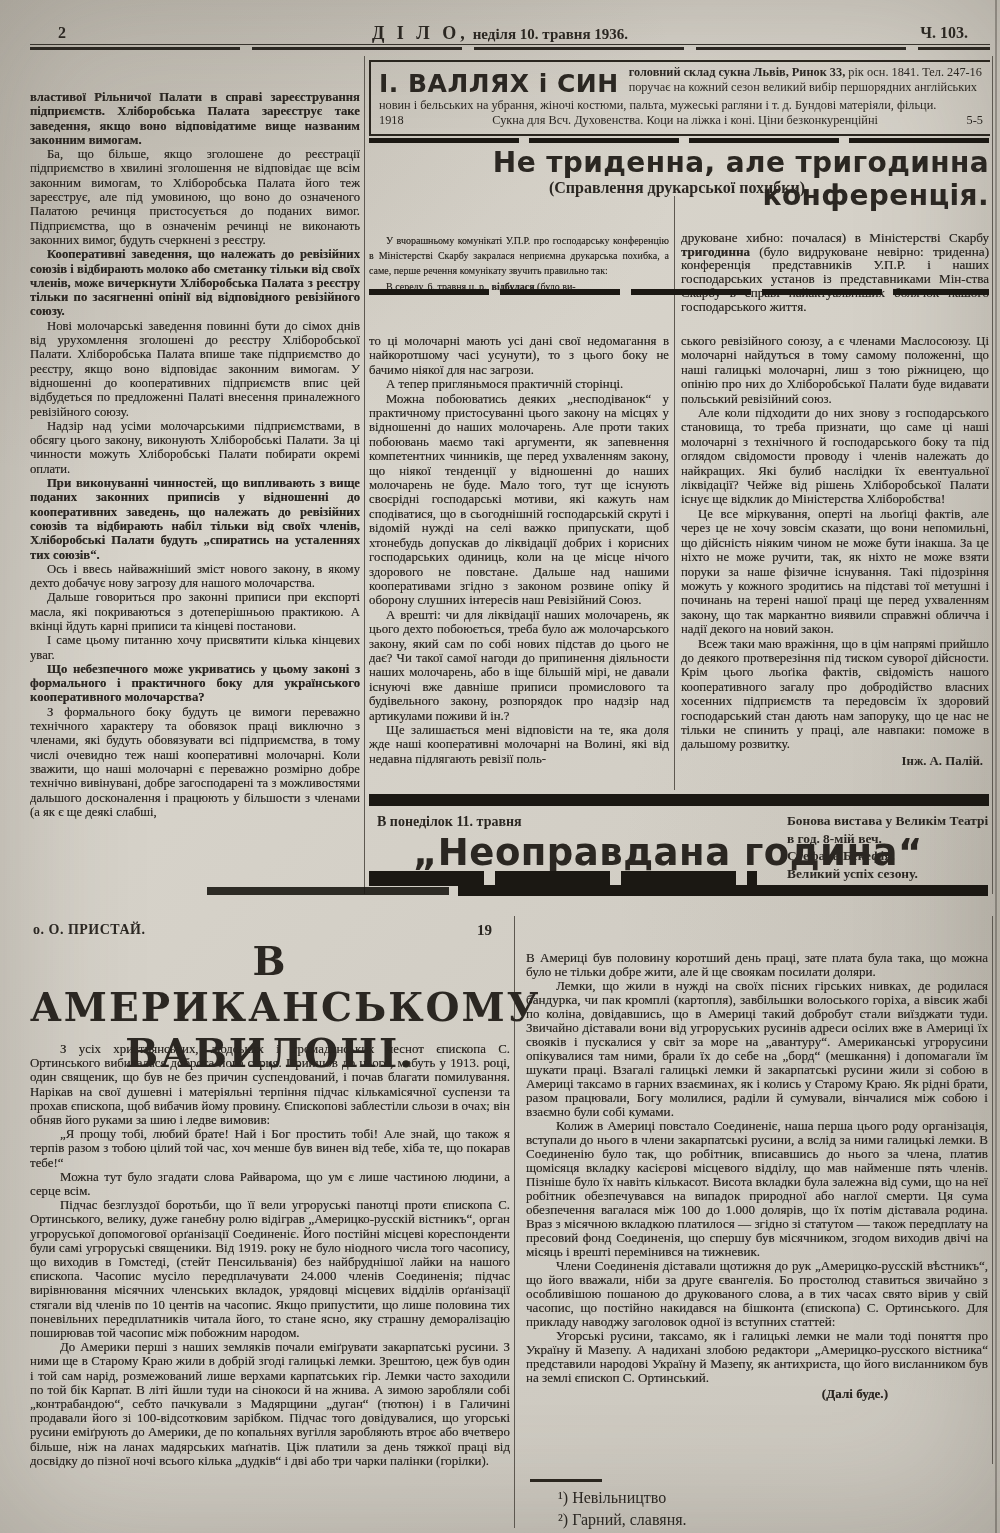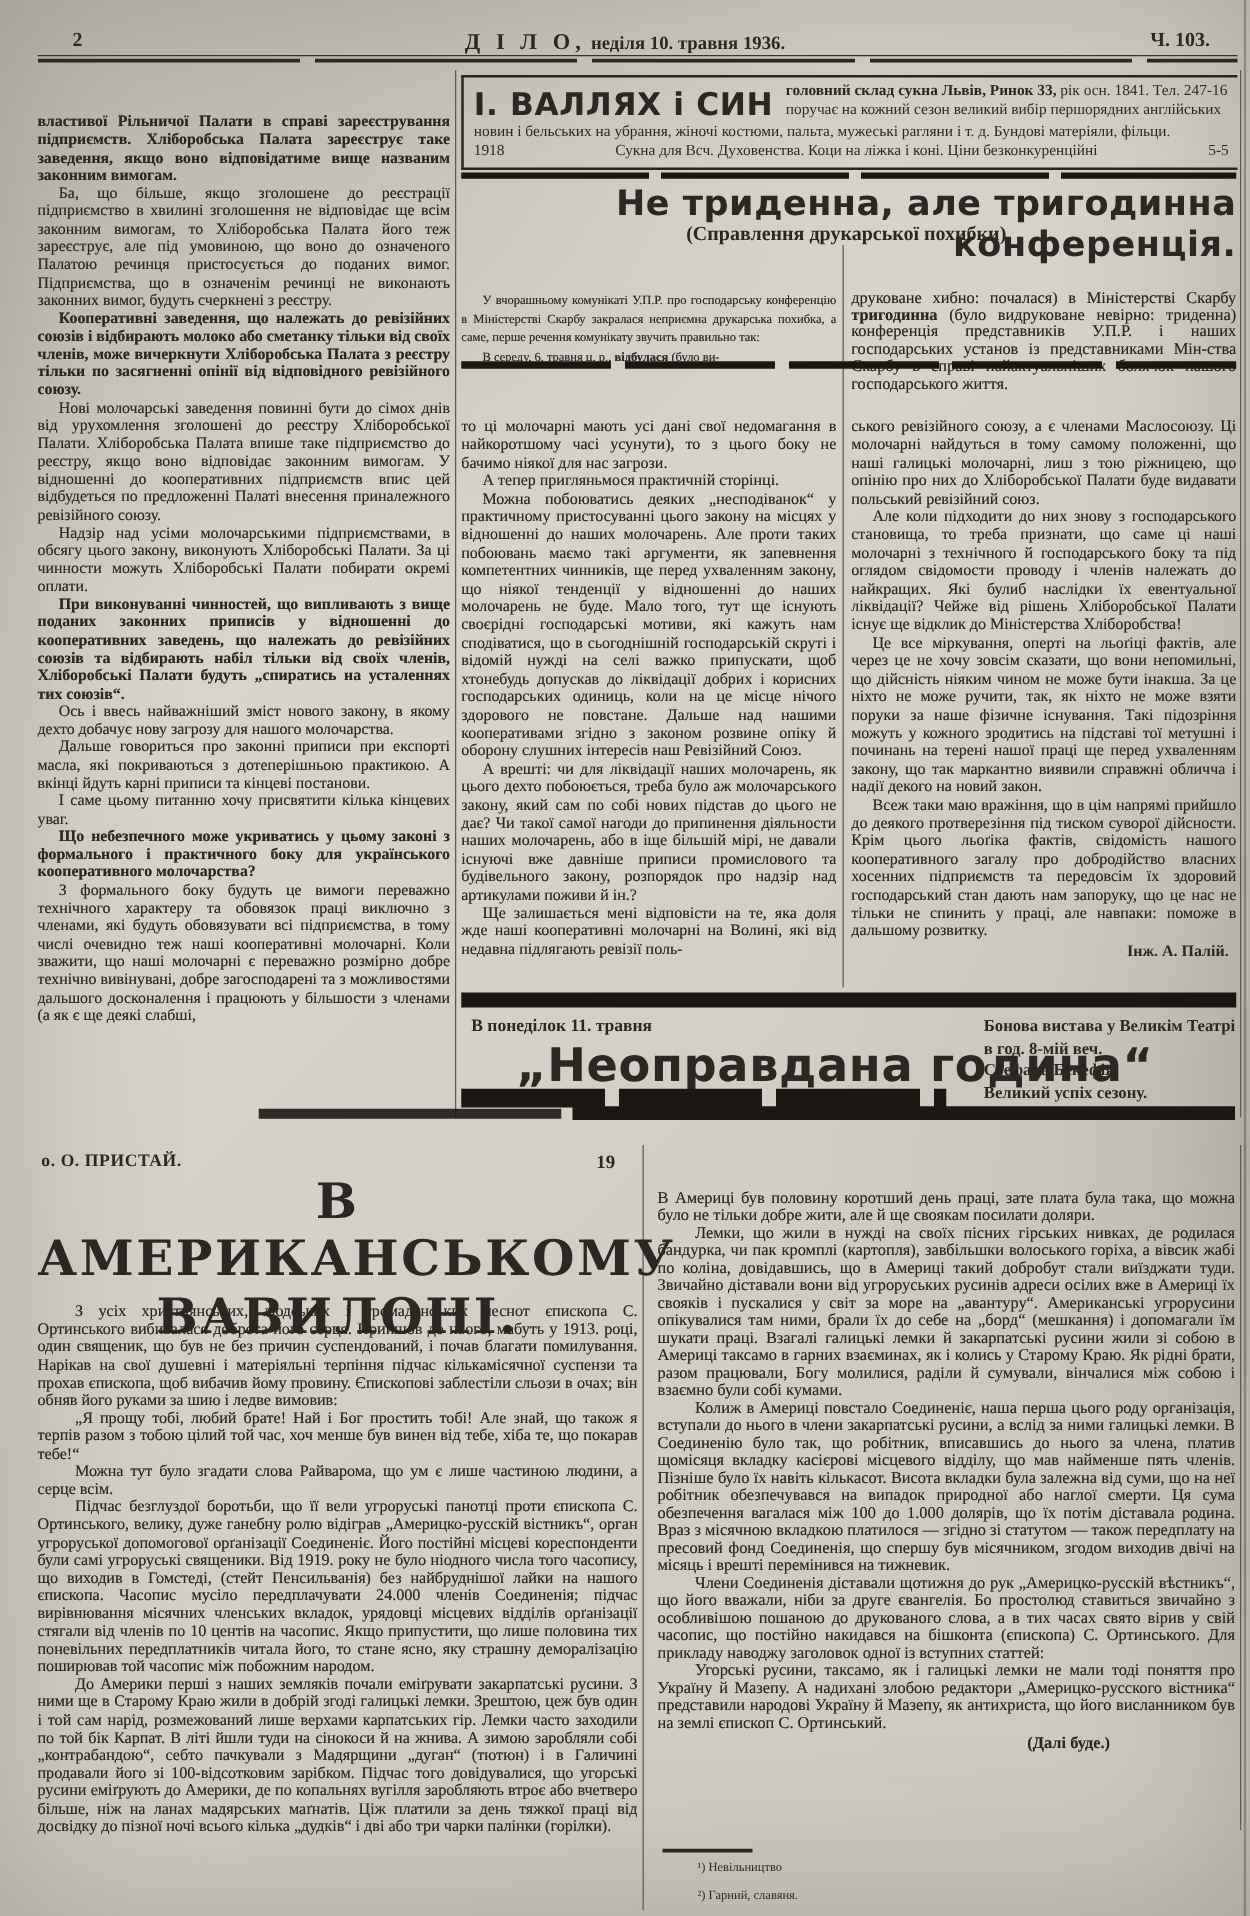--- a/index.html
+++ b/index.html
@@ -58,21 +58,21 @@
   .bar-b2 { left:458px; top:885px; width:530px; height:11px; }
   .bab-author { left:33px; top:922px; font-size:14px; font-weight:bold; letter-spacing:.5px; }
   .bab-num { left:477px; top:922px; font-size:15px; font-weight:bold; }
   .bab-title { left:30px; top:938px; width:480px; text-align:center; font-weight:bold;
     font-family:"DejaVu Serif","Liberation Serif",serif; font-size:39px; line-height:46px; letter-spacing:2px; }
   .bab-left { left:30px; top:1008px; width:480px; height:500px; font-size:12.9px; line-height:14.2px; }
   .bab-left p, .bab-right p { text-indent:30px; }
   .bab-right { left:526px; top:917px; width:462px; height:562px; font-size:13.1px; line-height:14px; }
   .continued { text-align:right; font-weight:bold; padding-right:100px; text-indent:0 !important; margin-top:2px; }
   .fn-rule { left:530px; top:1479px; width:72px; height:3px; background:#2a261f; }
-  .fn { font-size:10px; }
+  .fn { font-size:16px; }
   .fn1 { left:558px; top:1489px; }
   .fn2 { left:558px; top:1511px; }
   .edge-line { right:3px; top:0; height:100%; width:2px; background:rgba(55,50,42,.35); }
   .col p, .conf-c1 p, .conf-c2 p { text-shadow:0 0 .5px rgba(43,39,34,.55); }
 </style>
 </head>
 <body>
 
 <div class="page">
 

